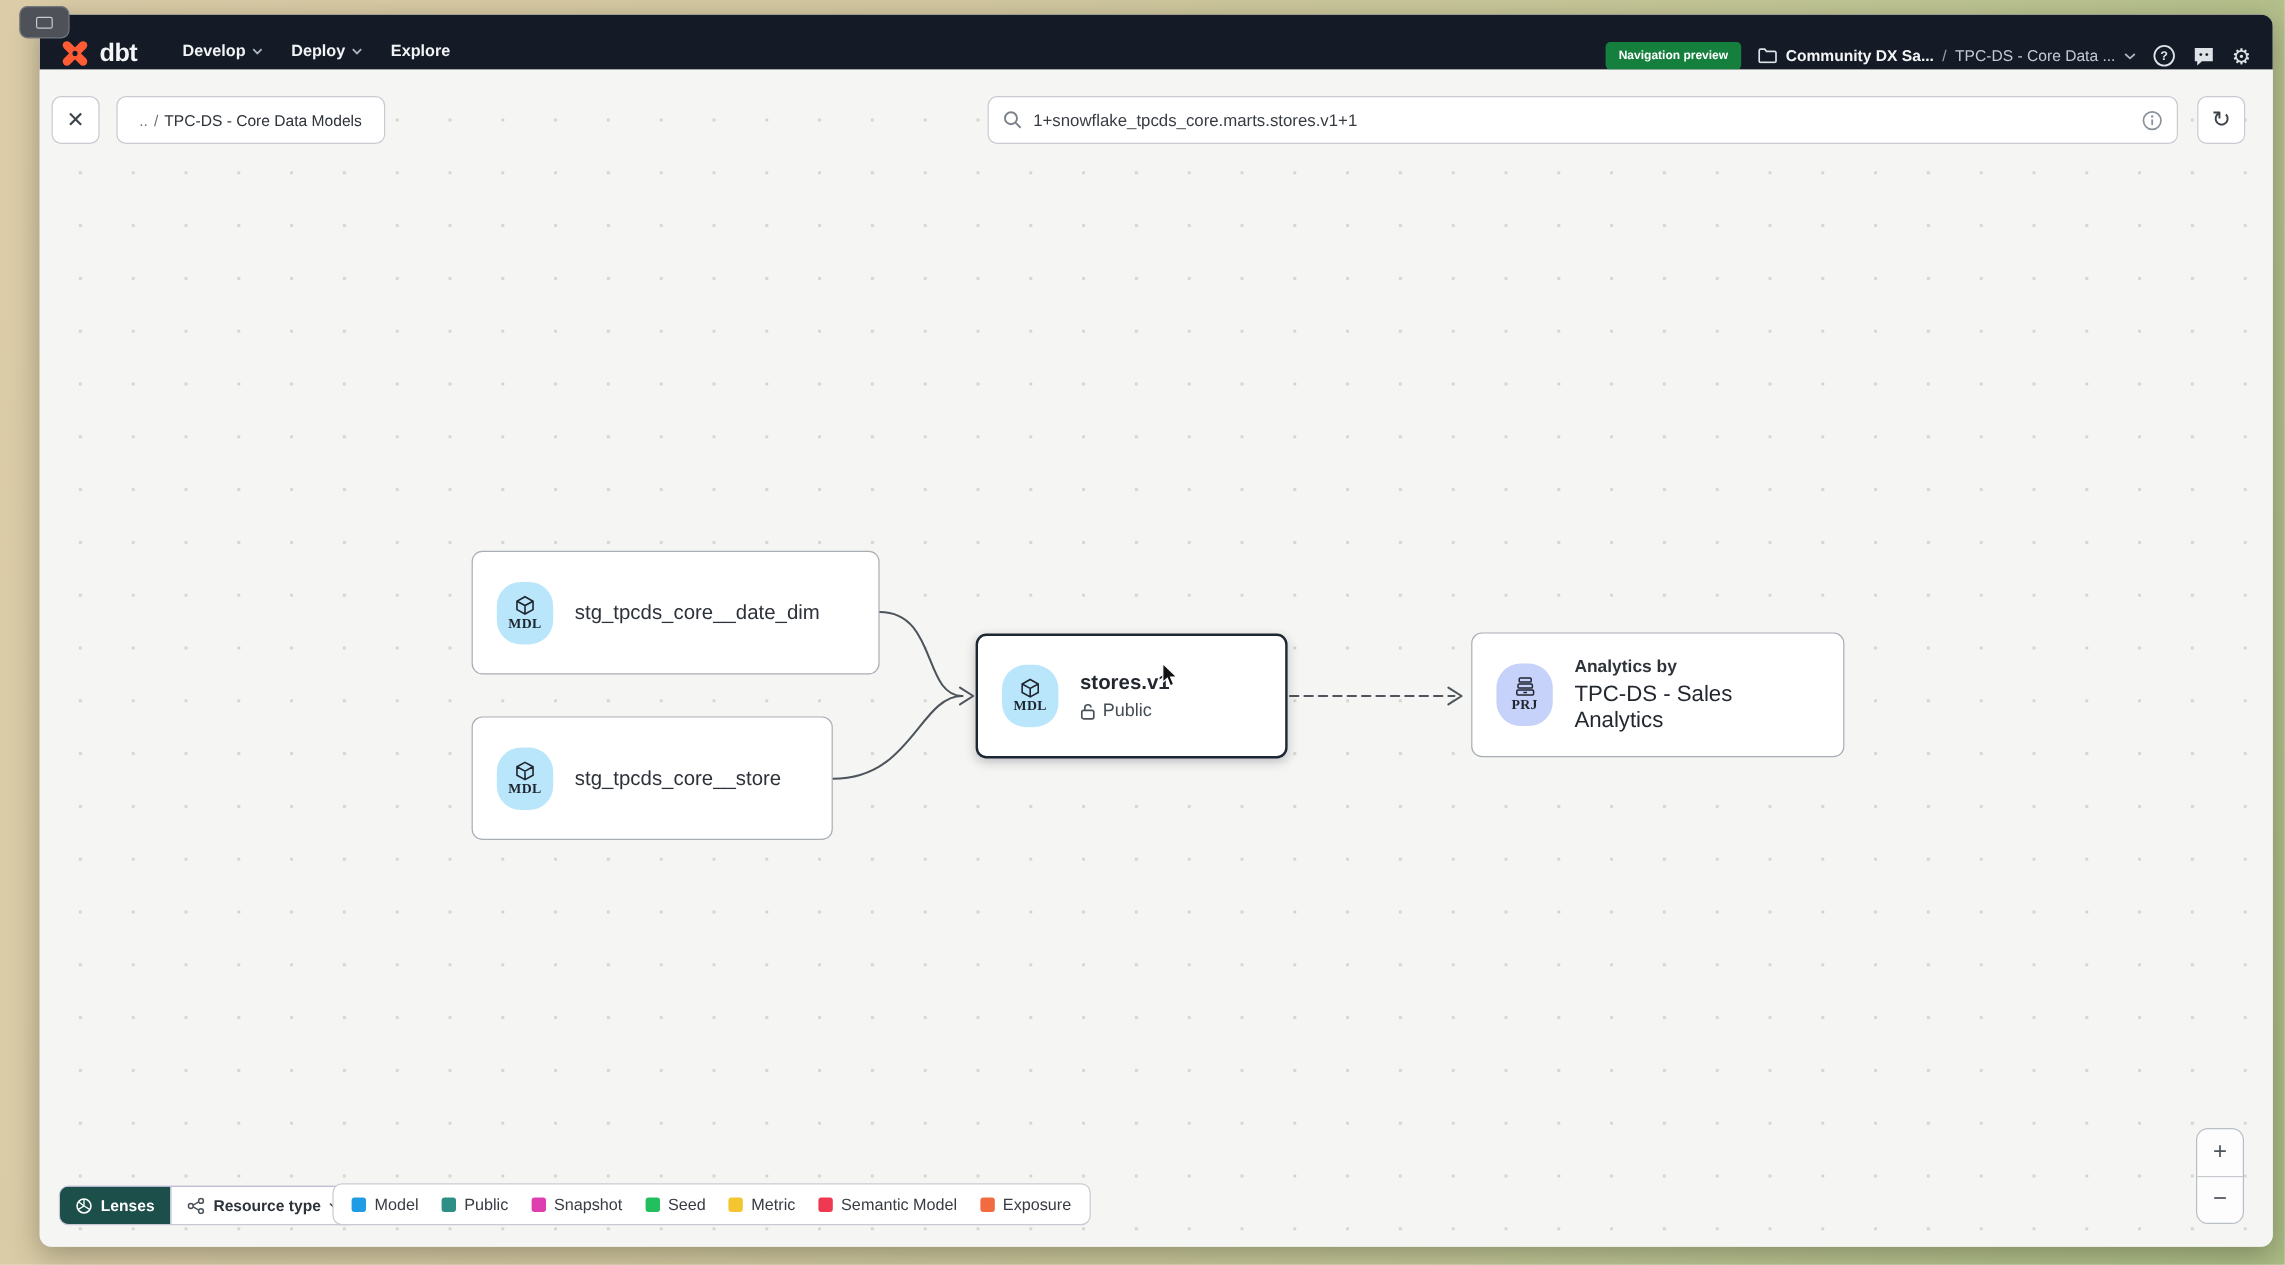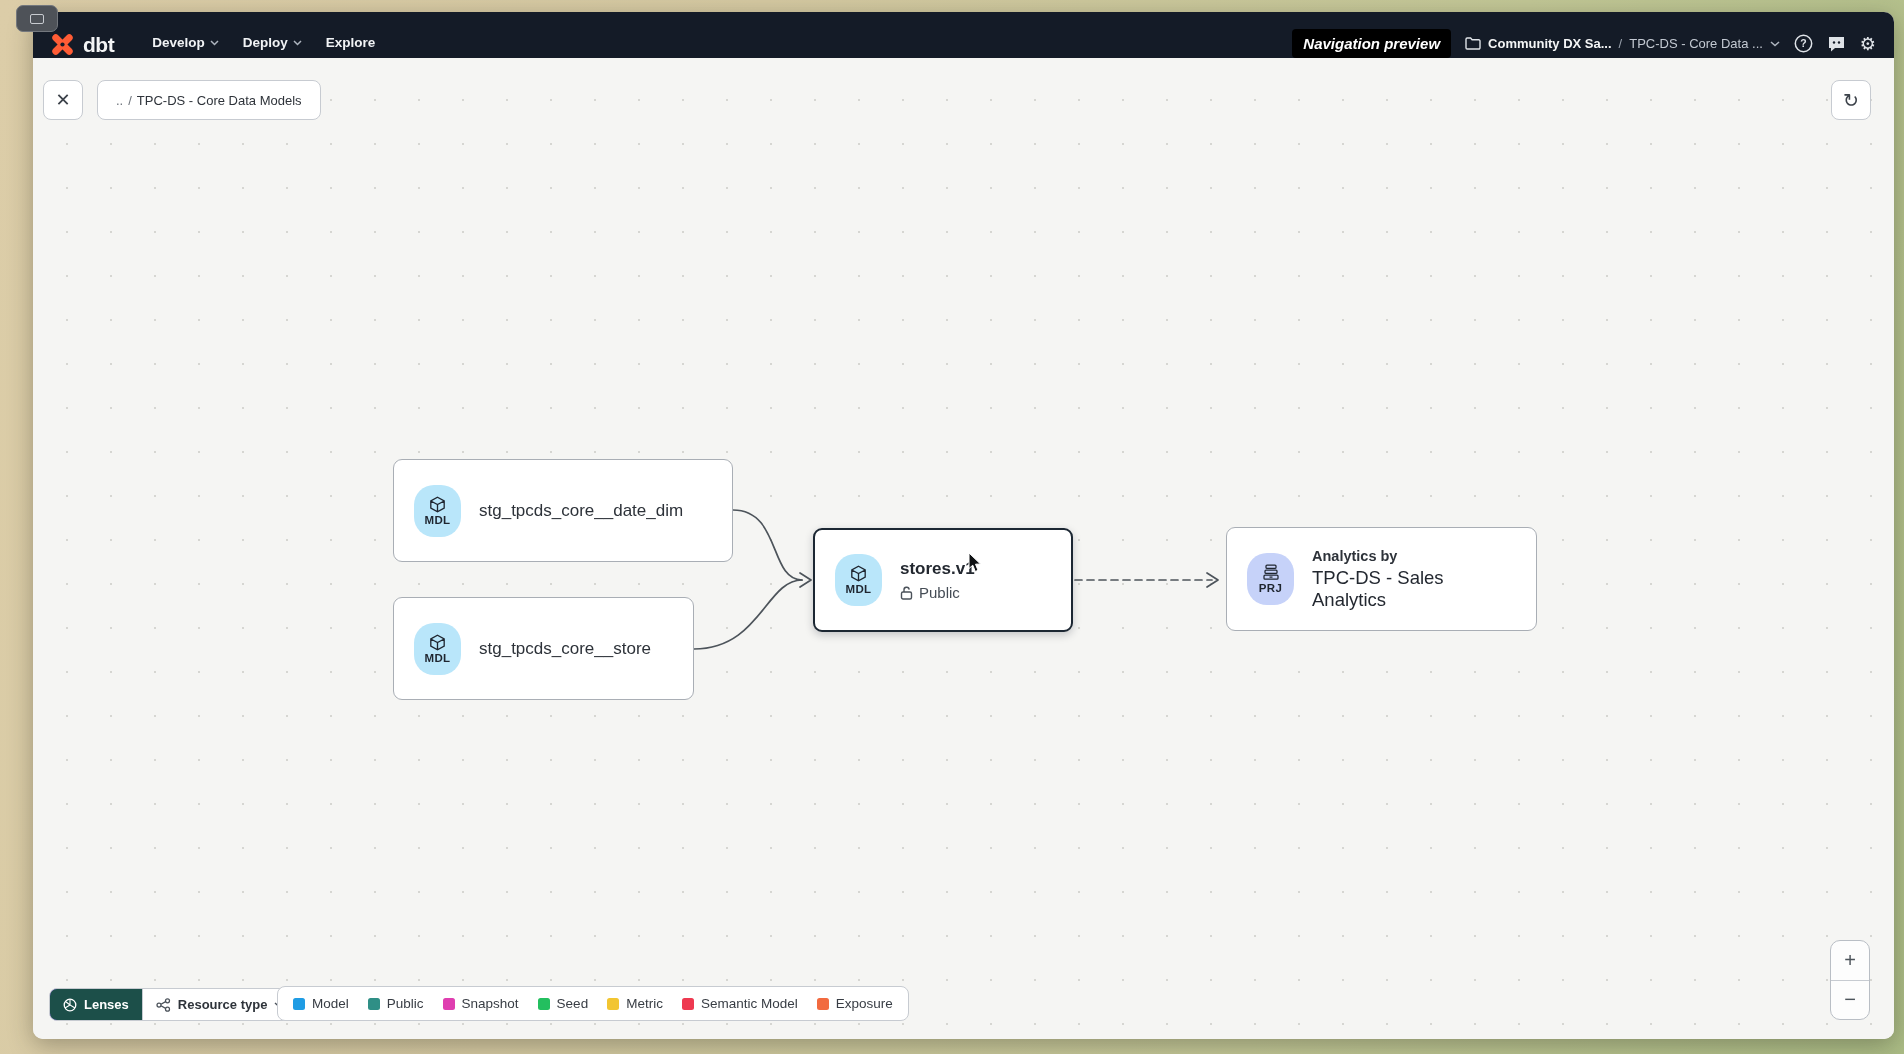--- a/index.html
+++ b/index.html
@@ -19,22 +19,22 @@
   .corner-widget .sq { width:14px; height:10px; border:1.5px solid #c8cbd0; border-radius:2px; }
 
   
   .navbar { height:46px; background:#141b27; display:flex; align-items:flex-end;
             padding:0 18px 0 16px; color:#fff; }
   .brand { display:flex; align-items:center; gap:7px; margin-right:26px; }
   .brand-text { font-size:21px; font-weight:700; letter-spacing:-0.5px; color:#f4f5f6; }
   .nav-item { display:flex; align-items:center; gap:5px; color:#f1f3f5; font-size:13.5px;
               font-weight:600; padding:8px 12px; cursor:pointer; }
   .nav-right { margin-left:auto; display:flex; align-items:center; gap:14px; }
-  .preview-badge { background:#000000; color:#fff; font-size:15px; font-weight:600;
-              padding:6px 11px; border-radius:4px;font-style:italic; }
+  .preview-badge { background:#15803d; color:#fff; font-size:10px; font-weight:600;
+              padding:6px 11px; border-radius:4px; }
   .crumbs { display:flex; align-items:center; gap:7px; font-size:13px; }
   .crumb-project { color:#f4f5f6; font-weight:700; }
   .crumb-sep { color:#9aa2ad; }
   .crumb-section { color:#c3c9d2; }
   .nav-icon { color:#dfe3e8; display:flex; align-items:center; cursor:pointer; }
   .gear-glyph { font-size:18px; line-height:1; color:#dfe3e8; }
 
   
   .canvas { position:absolute; left:0; top:46px; right:0; bottom:0;
             background-color:#f5f5f3;
@@ -56,21 +56,21 @@
   .searchbar input { flex:1; border:none; outline:none; font-size:14px; color:#373c43;
          font-family:"Liberation Sans",sans-serif; background:transparent; }
   .refresh-btn { position:absolute; left:1798px; top:22px; width:40px; height:40px; font-size:19px; }
 
   
   .edges { position:absolute; inset:0; z-index:1; }
   .node { position:absolute; background:#fff; border:1px solid #a9aeb5; border-radius:9px;
           display:flex; align-items:center; padding:0 20px; gap:18px; z-index:2; cursor:pointer; }
   .node.selected { border:2px solid #1c2733; box-shadow:0 3px 9px rgba(16,24,40,.22); }
   .badge { width:47px; height:52px; border-radius:20px; display:flex; flex-direction:column;
-           align-items:center; justify-content:center; gap:1px; flex:none; }
+           align-items:center; justify-content:center; gap:1px; flex:none;font-family:Liberation Serif, serif; }
   .badge-mdl { background:#b9e6fa; }
   .badge-prj { background:#c6d2f9; }
   .badge-code { font-size:11.5px; font-weight:700; color:#1f2630; letter-spacing:.3px; }
   .node-label { font-size:17px; font-weight:500; color:#2d3publ239; color:#2d3239; }
   .node-title { font-size:17px; font-weight:600; color:#232830; }
   .node-sub { display:flex; align-items:center; gap:6px; margin-top:5px;
               font-size:15px; color:#454c55; }
   .node-col { display:flex; flex-direction:column; justify-content:center; }
   .ref-title { font-size:14.5px; font-weight:600; color:#2e333a; }
   .ref-name { font-size:18.5px; font-weight:400; color:#232830; margin-top:3px; }
@@ -171,20 +171,32 @@
   </div>
 
   <div class="canvas">
 
     <div class="btn close-btn">✕</div>
     <div class="btn path-chip">
       <span class="dots">..</span>
       <span class="sep">/</span>
       <span class="name">TPC-DS - Core Data Models</span>
     </div>
+    <div class="searchbar">
+      <svg width="16" height="16" viewBox="0 0 16 16">
+        <circle cx="6.5" cy="6.5" r="5" fill="none" stroke="#7a818a" stroke-width="1.6"></circle>
+        <line x1="10.4" y1="10.4" x2="14.5" y2="14.5" stroke="#7a818a" stroke-width="1.6"></line>
+      </svg>
+      <input type="text" value="1+snowflake_tpcds_core.marts.stores.v1+1" style="">
+      <svg width="17" height="17" viewBox="0 0 17 17">
+        <circle cx="8.5" cy="8.5" r="7.3" fill="none" stroke="#8a9099" stroke-width="1.4"></circle>
+        <line x1="8.5" y1="7.6" x2="8.5" y2="12.2" stroke="#8a9099" stroke-width="1.5"></line>
+        <circle cx="8.5" cy="5" r="1" fill="#8a9099"></circle>
+      </svg>
+    </div>
     <div class="btn refresh-btn">↻</div>
 
     <svg class="edges" width="1861" height="981" viewBox="0 0 1861 981">
       <g transform="translate(0,-46)" stroke="#4d545b" stroke-width="1.7" fill="none" stroke-linecap="round" stroke-linejoin="round">
         <path d="M 700 498 C 748 498 736 568 769 568"></path>
         <path d="M 661 637 C 727 637 733 568 769 568"></path>
         <path d="M 767 561 L 778 568 L 767 575"></path>
         <path d="M 1042 568 H 1179" stroke-dasharray="7 5"></path>
         <path d="M 1174 561 L 1185 568 L 1174 575"></path>
       </g>

